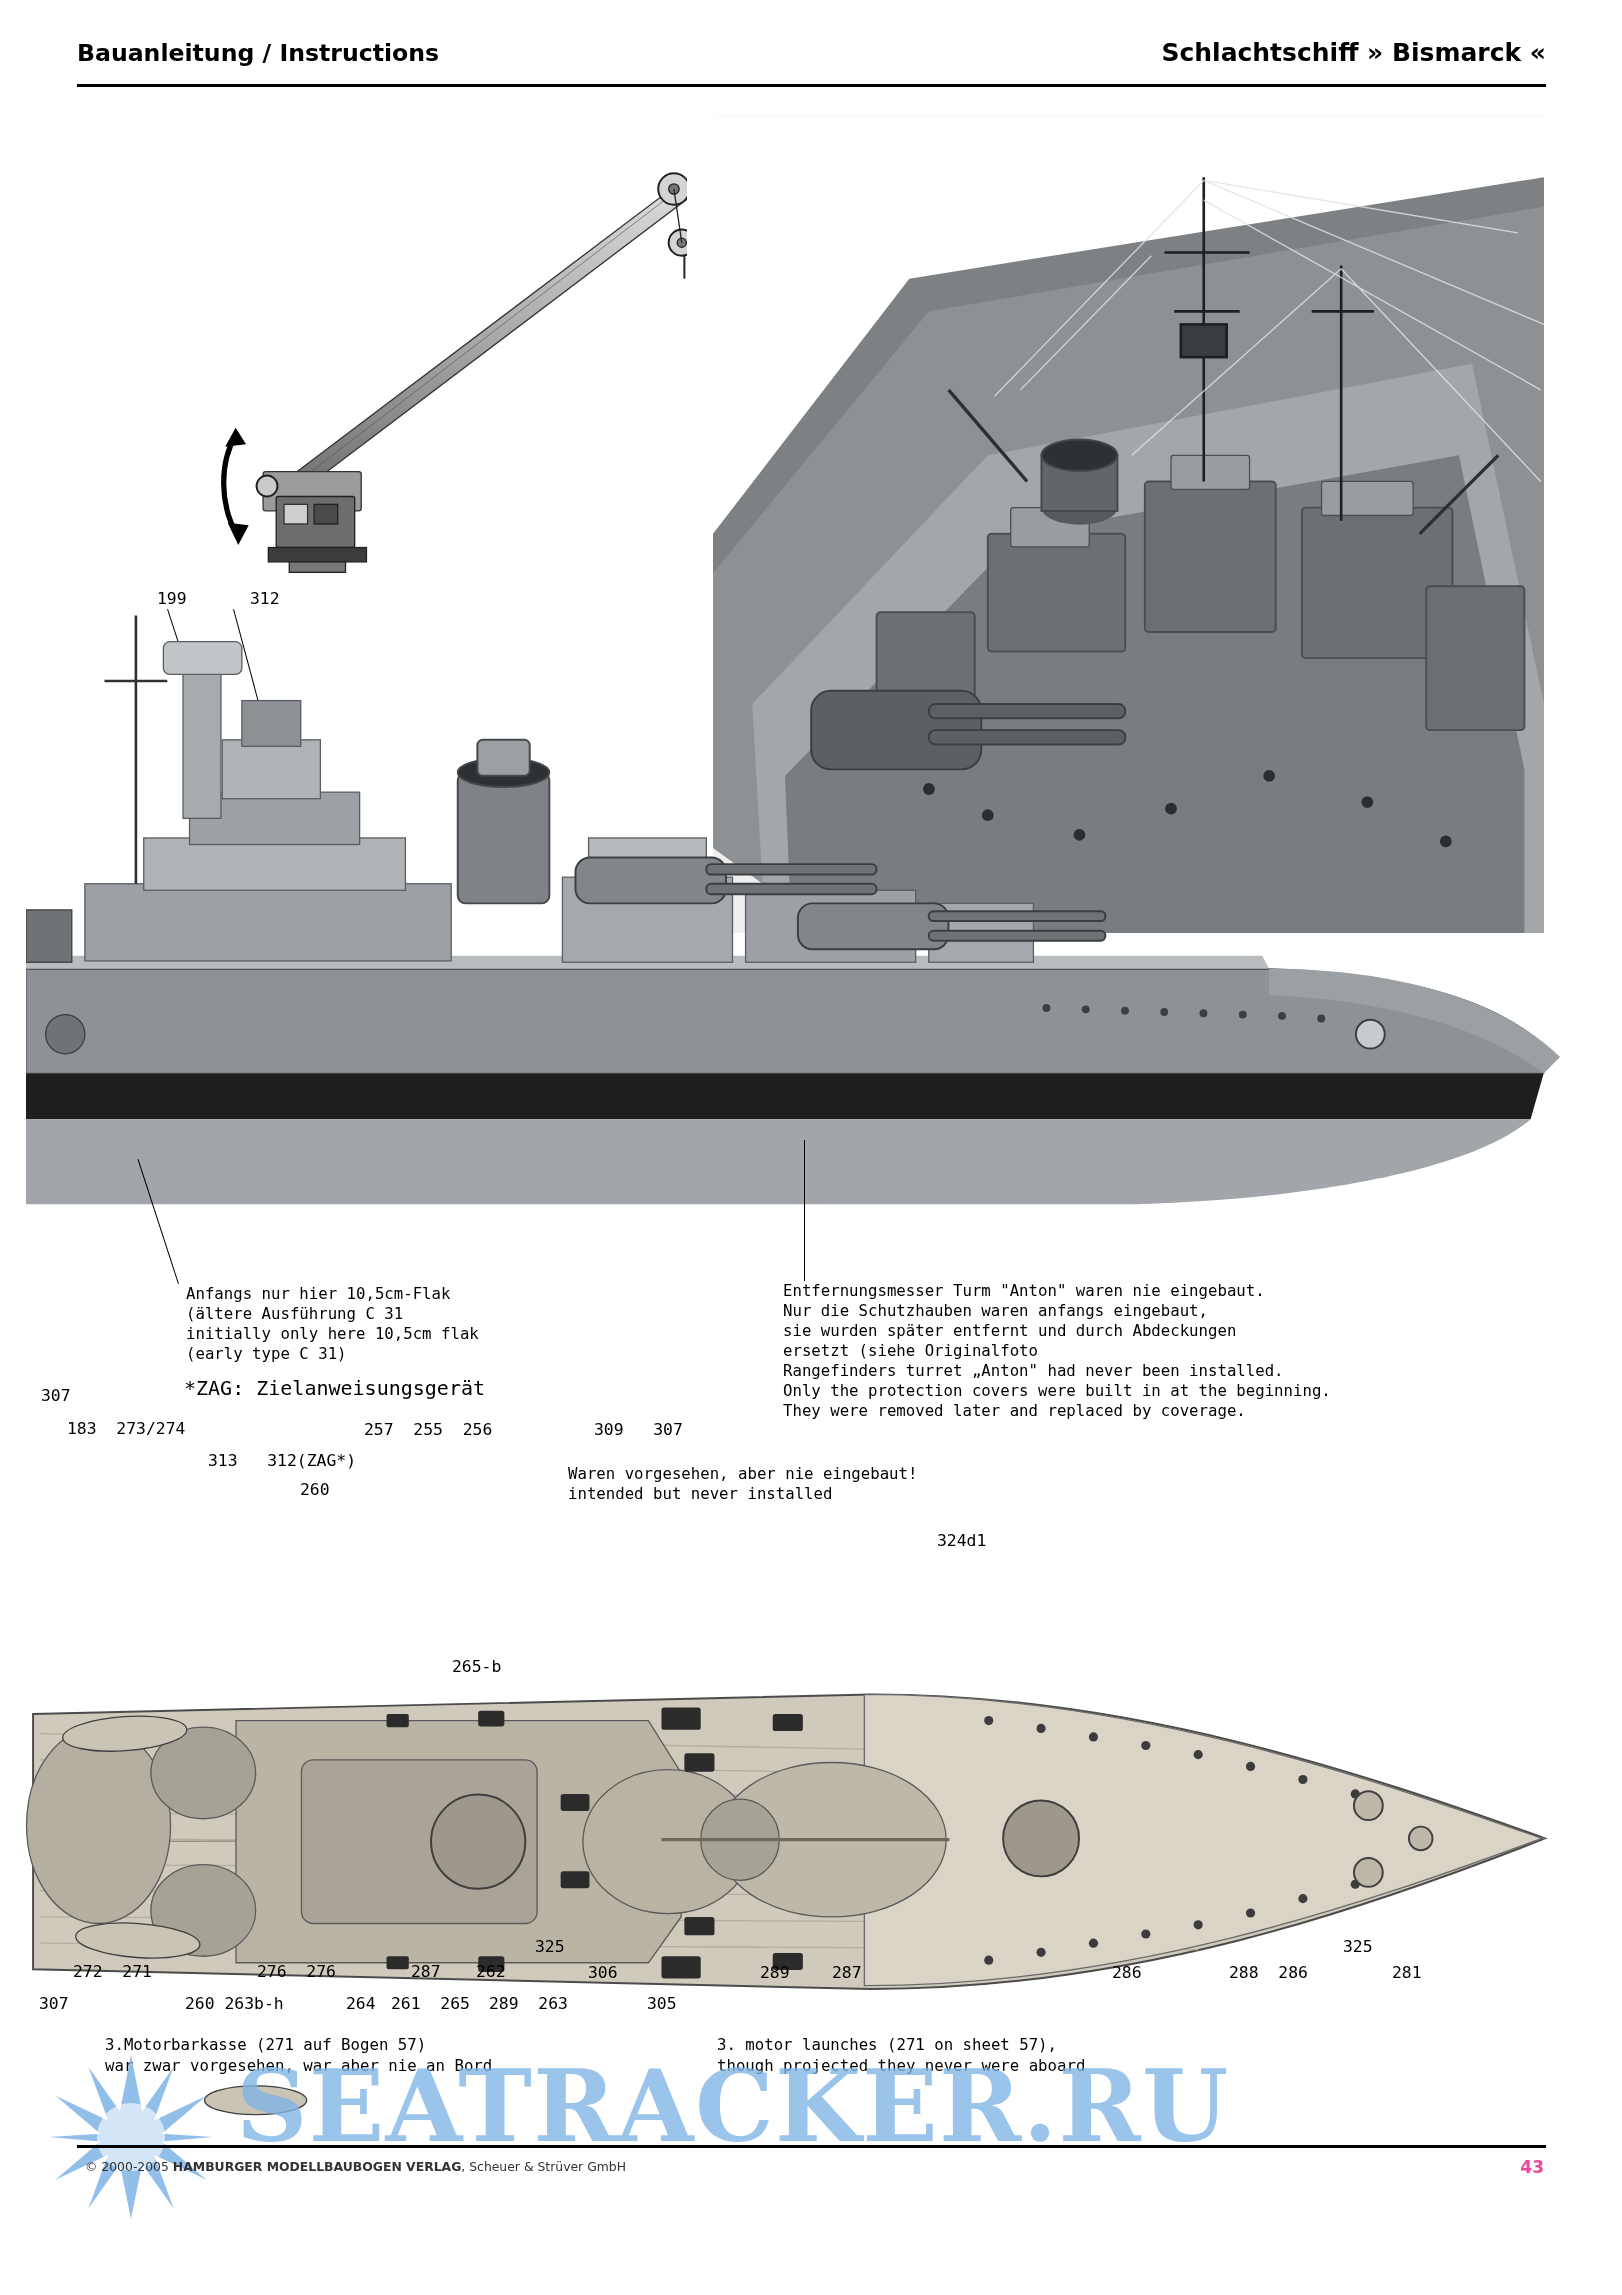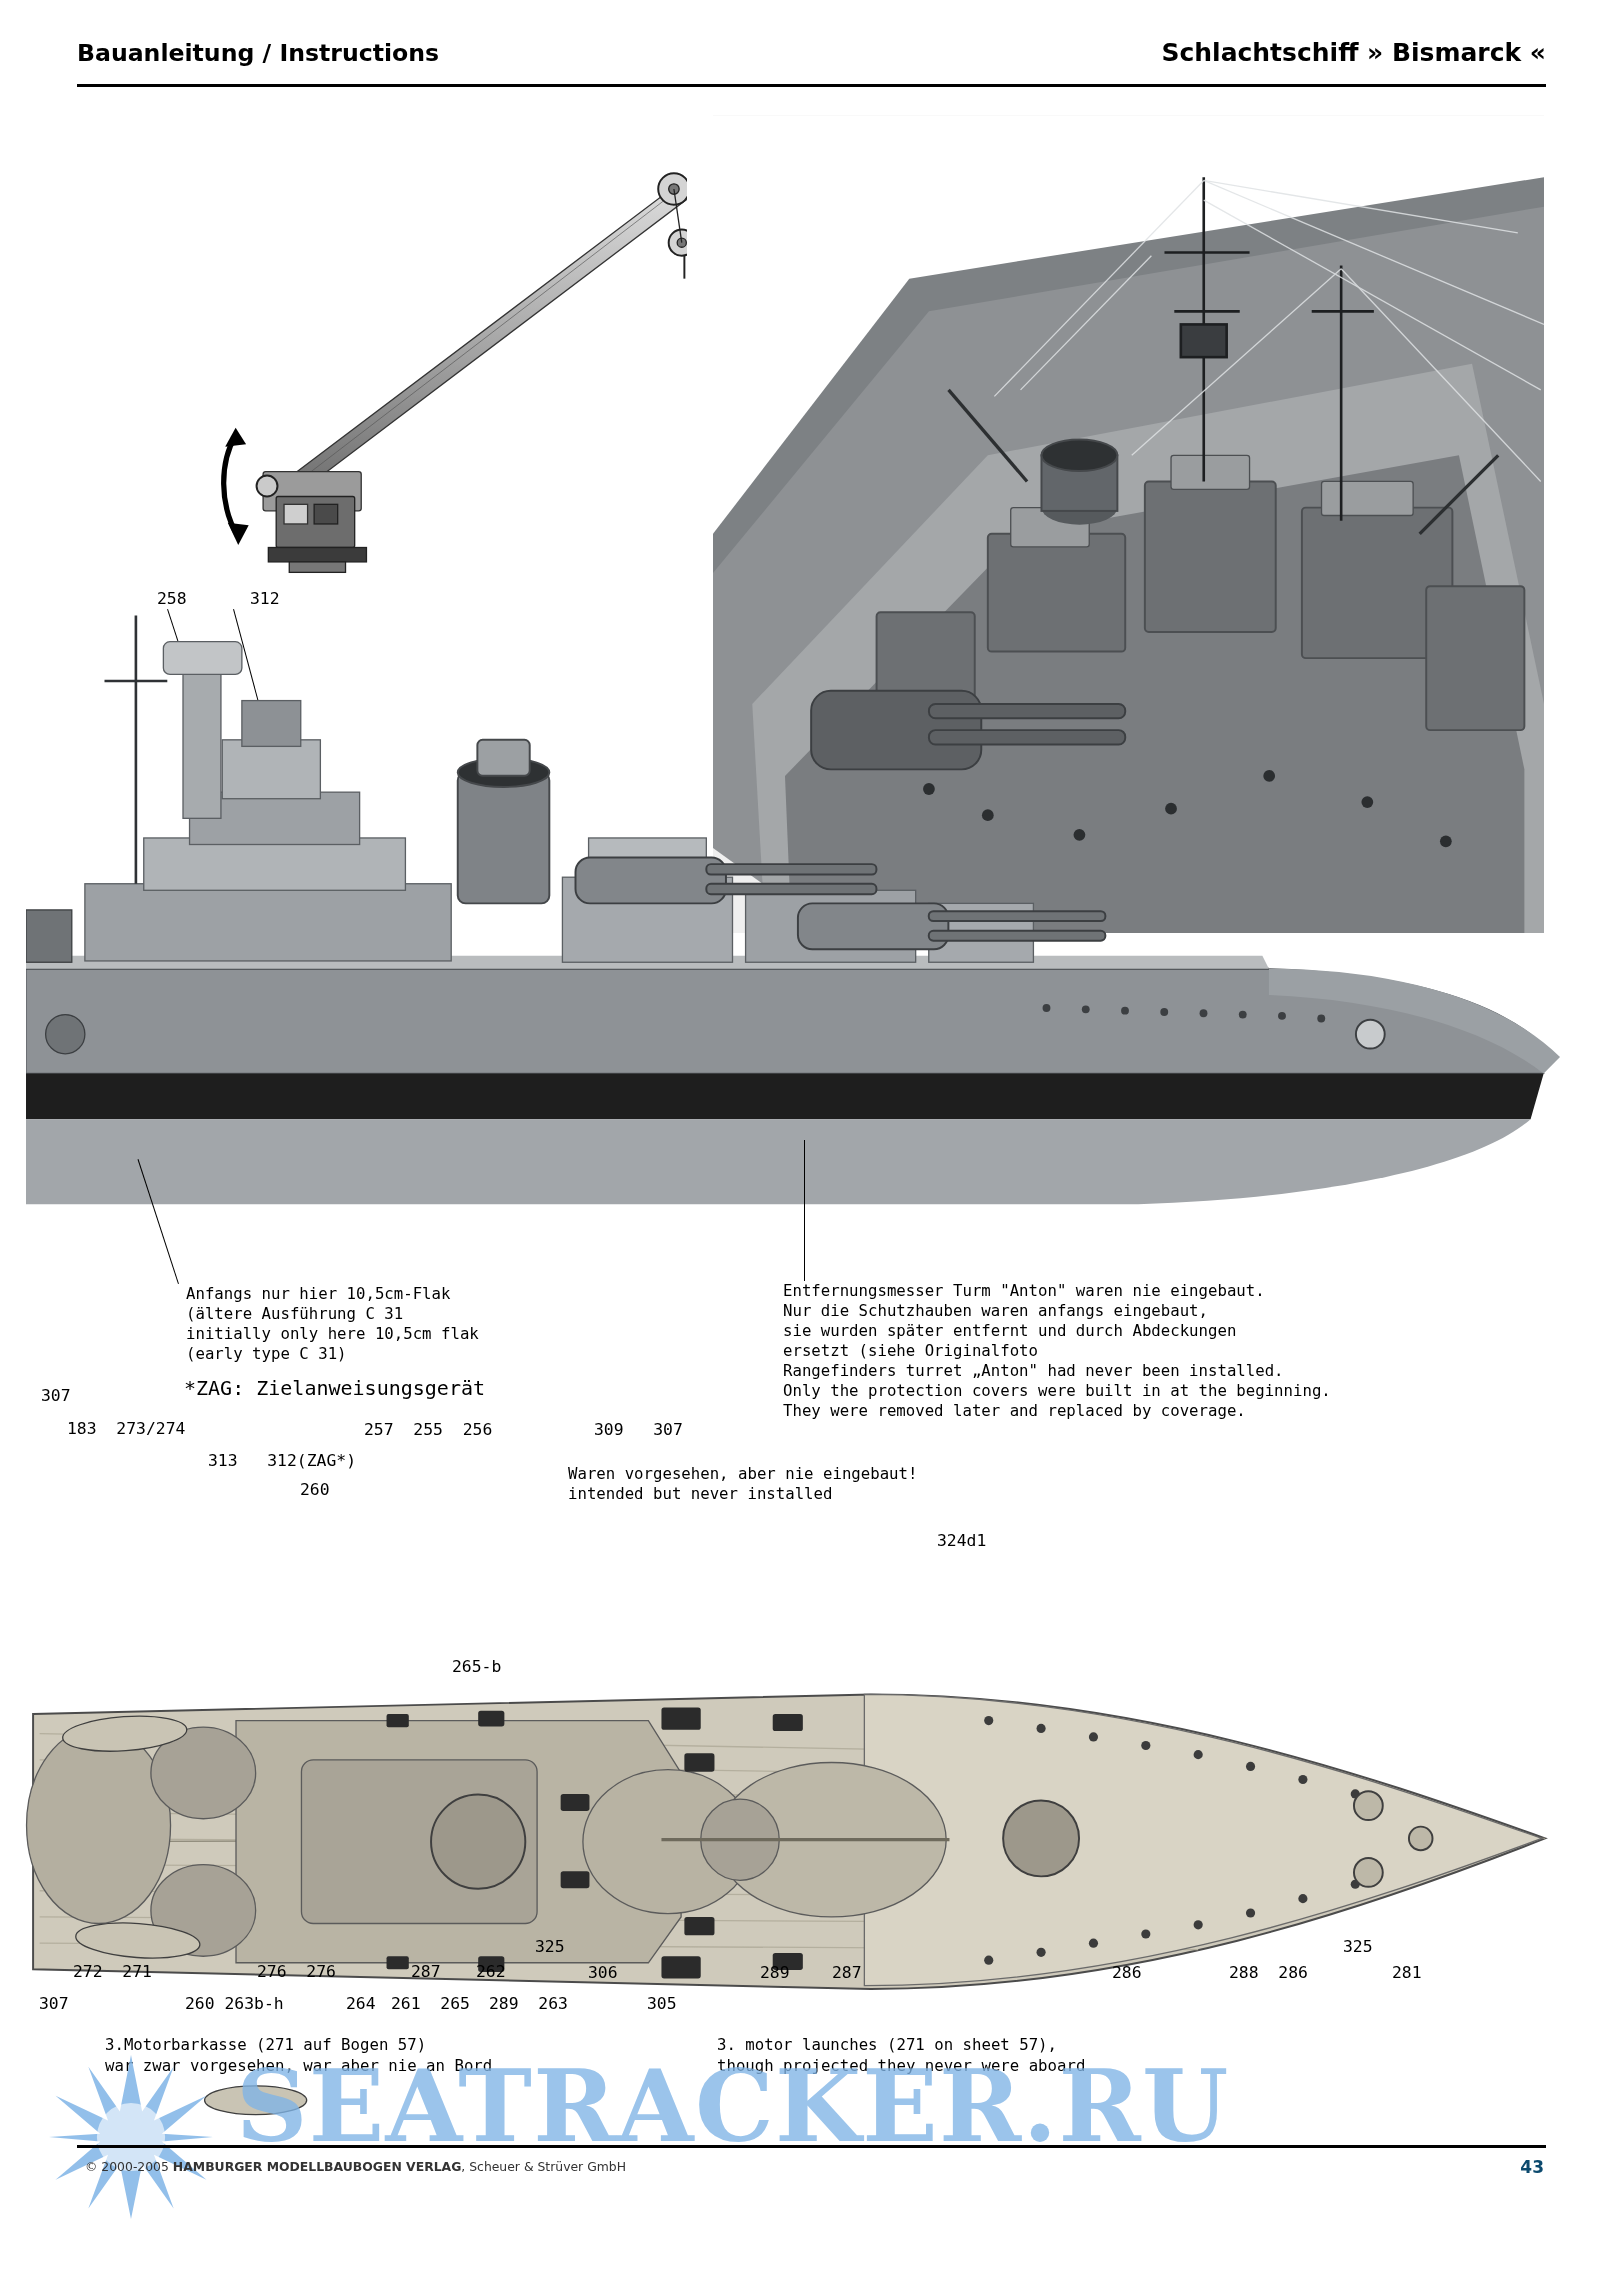--- a/index.html
+++ b/index.html
@@ -32,21 +32,21 @@
   .sideview svg{display:block;}
 
   
   .planview{position:absolute;left:19.6px;top:1498px;width:1584px;height:707px;}
   .planview svg{display:block;}
 
   
   .foot-rule{position:absolute;left:77px;right:77px;top:2145px;height:2.6px;background:#000;}
   .copy{position:absolute;left:85px;top:2159px;font-family:"DejaVu Sans",sans-serif;font-size:12.4px;color:#333;}
   .copy b{font-weight:bold;}
-  .pageno{position:absolute;right:79px;top:2157px;font-family:"DejaVu Sans",sans-serif;font-size:17px;font-weight:bold;color:#0c4a6e;}
+  .pageno{position:absolute;right:79px;top:2157px;font-family:"DejaVu Sans",sans-serif;font-size:17px;font-weight:bold;color:#ec4899;}
 
   
   .wm{position:absolute;left:236px;top:2048px;font-family:"DejaVu Serif",serif;font-weight:bold;font-size:99px;color:#7fb4e6;opacity:.78;letter-spacing:1.3px;white-space:nowrap;}
   .wm-star{position:absolute;left:49px;top:2055px;width:164px;height:164px;}
 </style>
 </head>
 <body>
 
 <div class="page">
 
@@ -157,21 +157,21 @@
         <circle cx="850" cy="1010" r="9"></circle>
           <circle cx="1000" cy="1050" r="9"></circle>
         <circle cx="1120" cy="1110" r="9"></circle>
       </g>
 
       <polygon points="0,1120 180,1250 0,1250" fill="#efefef"></polygon>
       <polygon points="0,620 290,255 250,255 0,560" fill="#ffffff"></polygon>
     </svg>
   </div>
 
-  <div class="lbl" style="left:157px;top:589px;">258</div>
+  <div class="lbl" style="left:157px;top:589px;">199</div>
   <div class="lbl" style="left:222px;top:589px;margin-left:28px;">312</div>
   <div class="ln" style="left:168px;top:609px;width:170px;transform:rotate(72deg);"></div>
   <div class="ln" style="left:234px;top:609px;width:118px;transform:rotate(75deg);"></div>
 
   <div class="sideview">
     <svg width="1570" height="694" viewBox="0 0 2400 1060">
 
       <path d="M0,600 L1900,600 C2080,605 2220,640 2300,700 L2320,760 L0,760 Z" fill="#8e9296" stroke="#5a5e62" stroke-width="2"></path>
       <path d="M0,760 L2320,760 L2300,830 L0,830 Z" fill="#1e1e1e"></path>
       <path d="M0,830 L2300,830 C2220,900 2000,950 1700,960 L0,960 Z" fill="#a2a6aa"></path>

